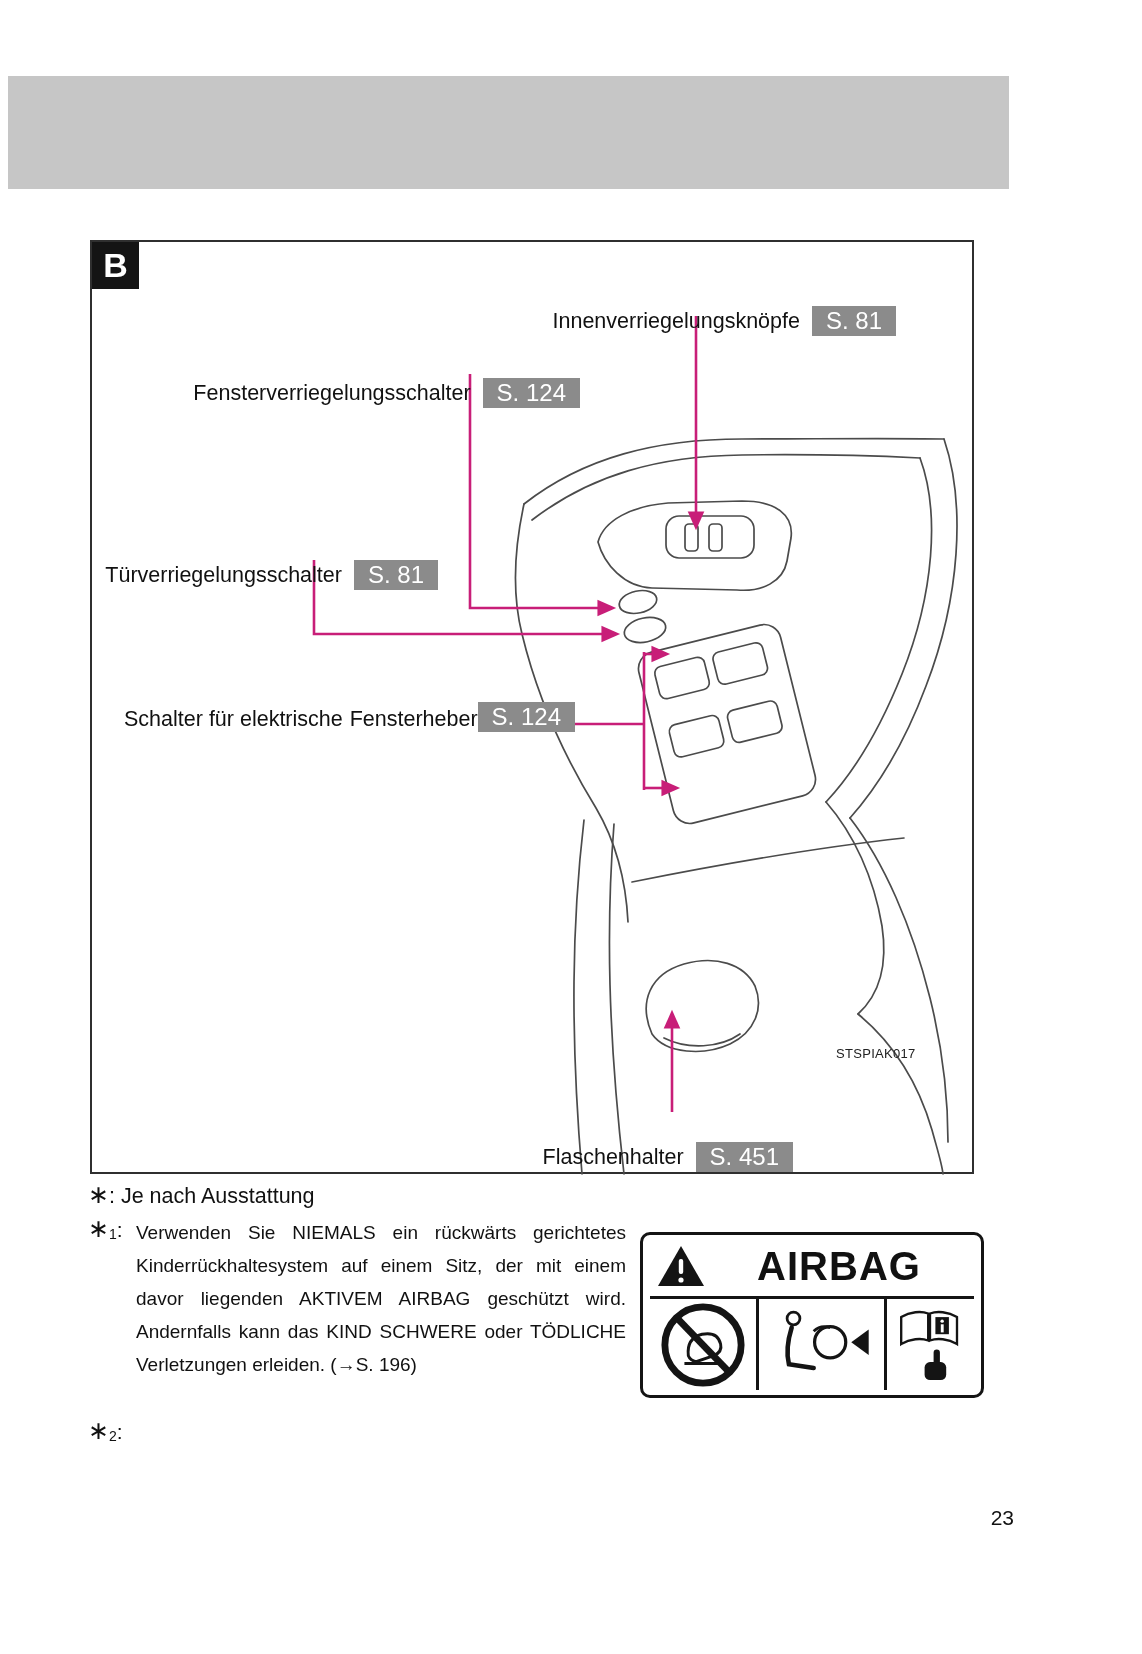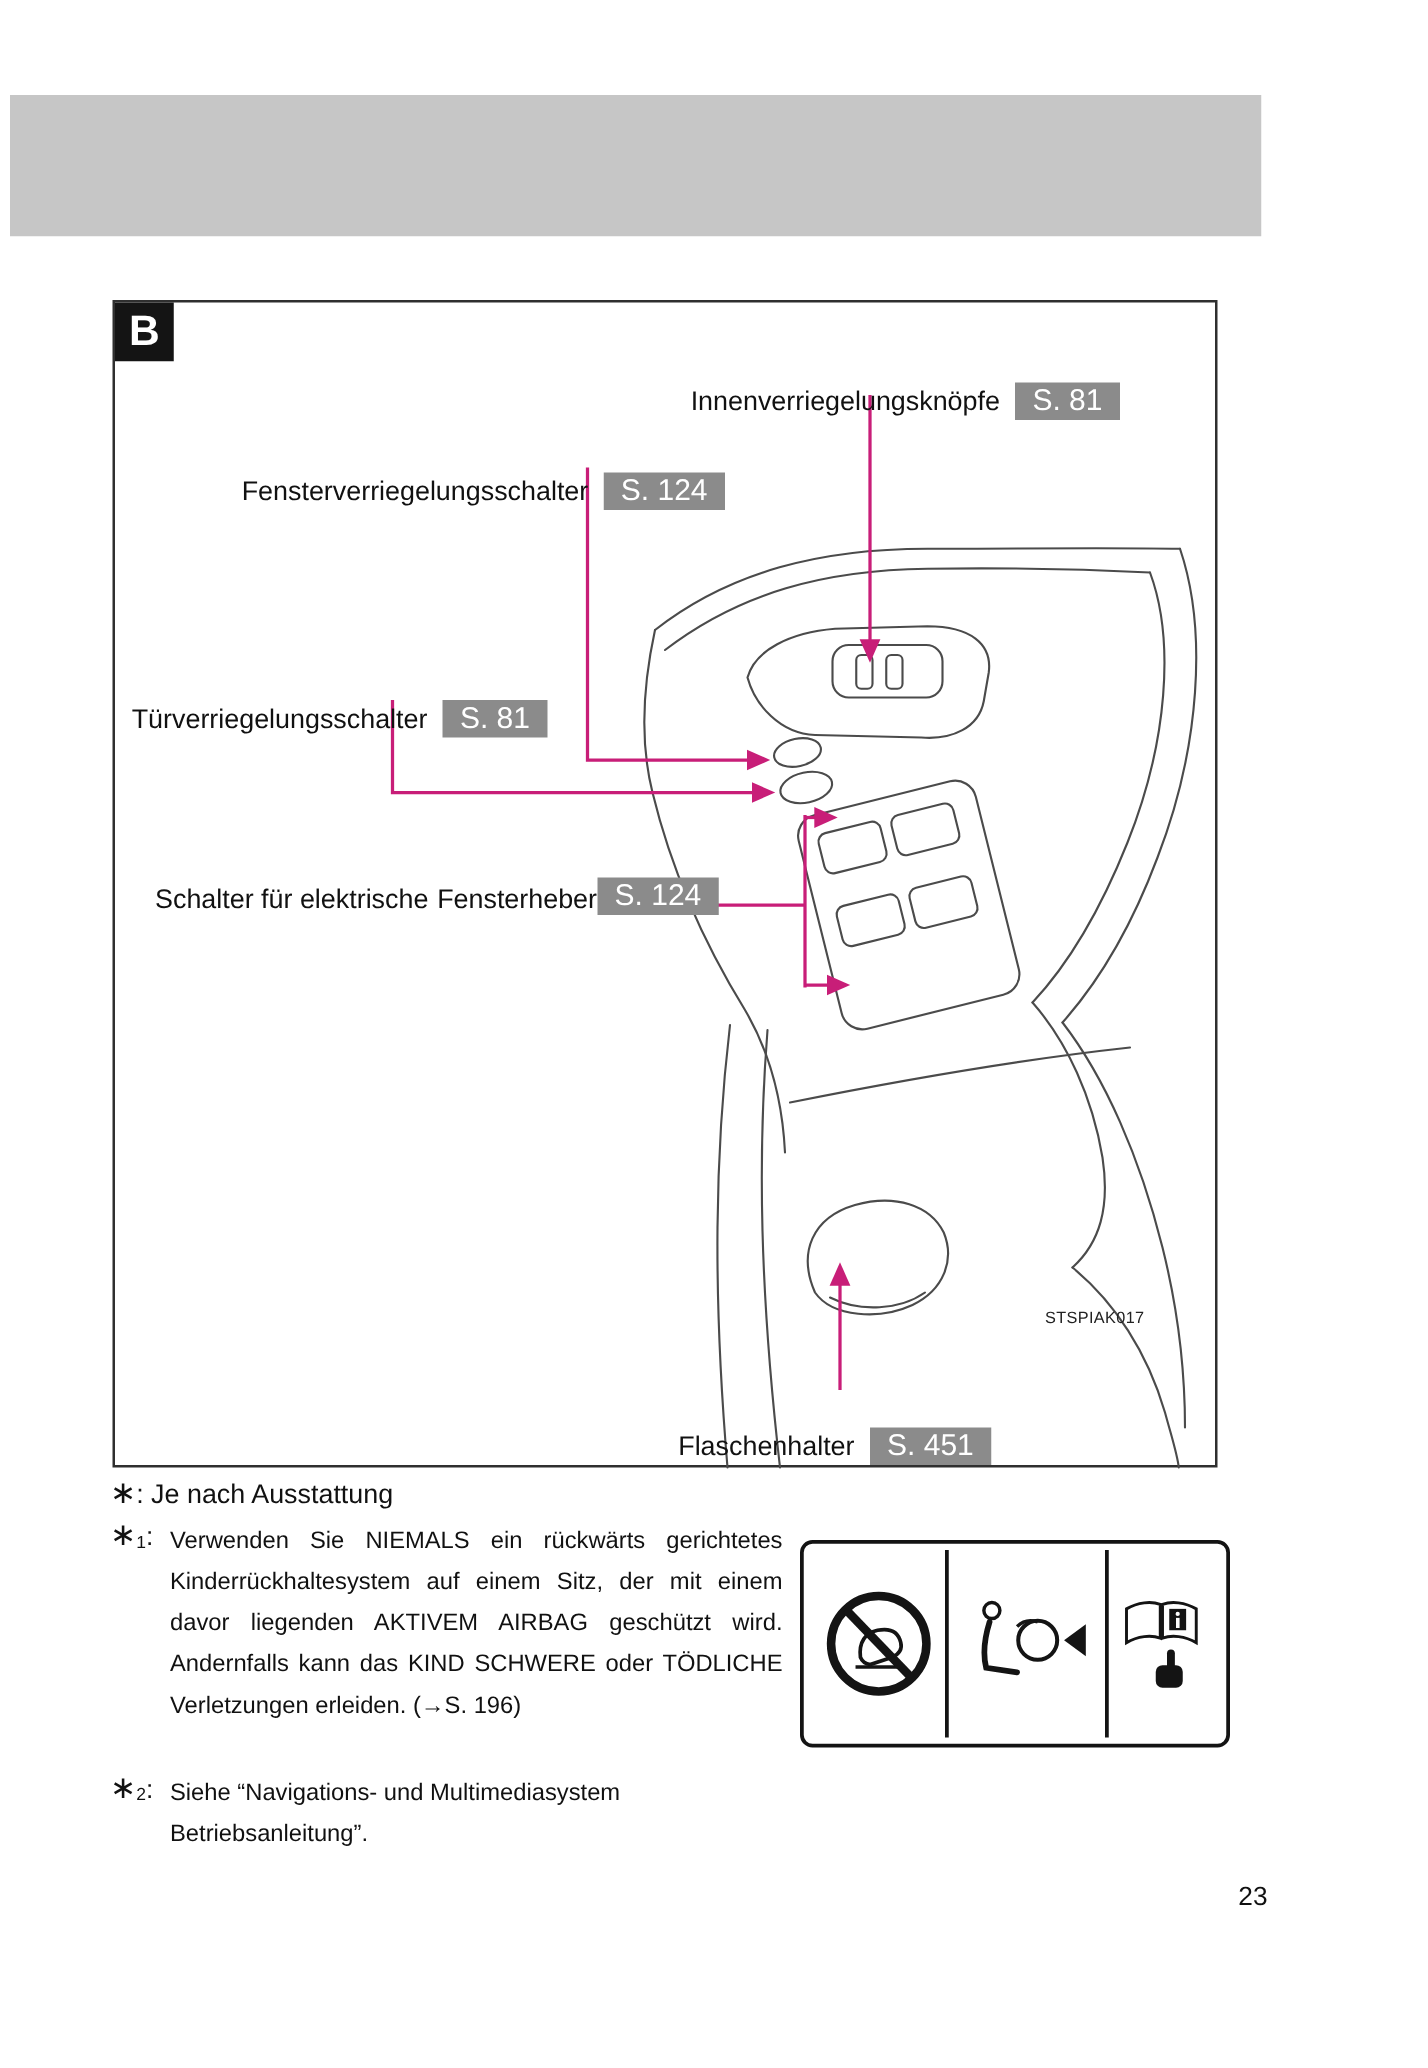--- a/index.html
+++ b/index.html
@@ -158,20 +158,28 @@
     <span class="ast">∗</span>
       <span>: Je nach Ausstattung</span>
   </div>
 
   <div class="fn fn1">
     <span class="marker"><span class="ast">∗</span><span class="sup">1</span><span>:</span></span>
     <span class="text">Verwenden Sie NIEMALS ein rückwärts gerichtetes Kinderrückhaltesystem auf einem Sitz, der mit einem davor liegenden AKTIVEM AIRBAG geschützt wird. Andernfalls kann das KIND SCHWERE oder TÖDLICHE Verletzungen erleiden. (→S. 196)</span>
   </div>
 
   <div class="airbag-label">
+    <div class="al-top">
+      <svg width="50" height="44" viewBox="0 0 50 44">
+        <path d="M25,2 L48,42 L2,42 Z" fill="#141414"></path>
+        <rect x="22.8" y="15" width="4.4" height="15" rx="2" fill="#ffffff"></rect>
+        <circle cx="25" cy="36" r="2.6" fill="#ffffff"></circle>
+      </svg>
+      <span class="al-title">AIRBAG</span>
+    </div>
     <div class="al-bottom">
       <div class="al-cell al-c1">
         <svg width="88" height="88" viewBox="0 0 90 90">
           <path d="M30,56 Q28,38 44,34 Q60,31 63,44 Q65,52 56,56 L38,62 Q32,61 30,56 Z" fill="none" stroke="#141414" stroke-width="3"></path>
           <path d="M26,64 L64,64" stroke="#141414" stroke-width="3"></path>
           <circle cx="45" cy="45" r="39" fill="none" stroke="#141414" stroke-width="7"></circle>
           <line x1="18" y1="17" x2="72" y2="73" stroke="#141414" stroke-width="7"></line>
         </svg>
       </div>
       <div class="al-cell al-c2">
@@ -192,18 +200,17 @@
           <rect x="52" y="24" width="3.2" height="9" fill="#ffffff"></rect>
           <rect x="44" y="52" width="7" height="20" rx="3.5" fill="#141414"></rect>
           <rect x="34" y="66" width="24" height="20" rx="6" fill="#141414"></rect>
         </svg>
       </div>
     </div>
   </div>
 
   <div class="fn fn2">
     <span class="marker"><span class="ast">∗</span><span class="sup">2</span><span>:</span></span>
-    <span class="text">Siehe “Navigations- und Multimediasystem Betriebsanleitung”.</span>
   </div>
 
   <div class="page-number">23</div>
 
 </div>
 
 </body></html>

